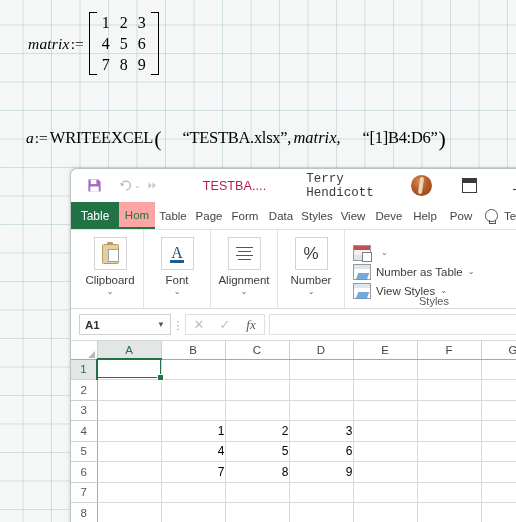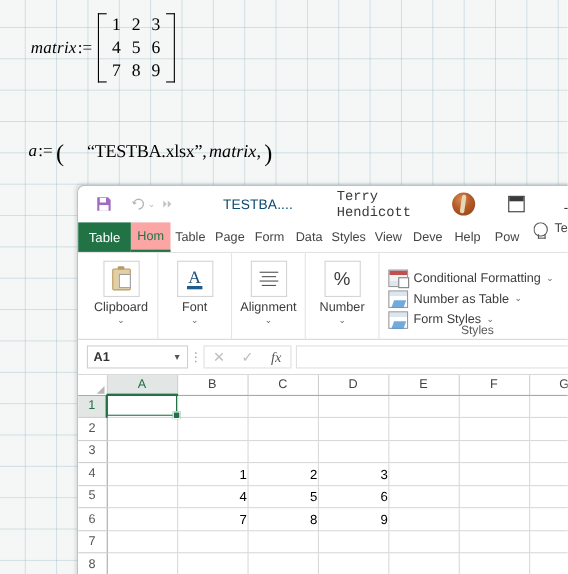--- a/index.html
+++ b/index.html
@@ -127,21 +127,21 @@
   #qat-save { margin-left: 12px; }
   #qat-undo, #qat-redo { color: #b6b6b6; }
   #qat-undo { margin-left: 9px; }
   .qat-chevron {
     font-size: 8px; color: #b6b6b6;
     margin-left: -3px;
   }
   #excel-doc-title {
     margin-left: 39px;
     font-size: 12.5px;
-    color: #0c4a6e;
+    color: #be185d;
     letter-spacing: 0.1px;
   }
   #excel-user-name {
     margin-left: 40px;
     font-size: 12.5px;
     color: #3a3a3a;
     font-family: Liberation Mono, monospace;
   }
   #excel-avatar {
     margin-left: 7px;
@@ -211,20 +211,21 @@
     white-space: nowrap;
     box-sizing: border-box;
   }
   .ribbon-tab.active {
     color: #217346;
     border-bottom: 2.5px solid #217346;
     background: #fca5a5;
   }
   #tell-me-group {
     display: flex;
+    align-items: center;
     margin-left: 6px;
     color: #444;
     overflow: hidden;
     white-space: nowrap;
   }
   #lightbulb-icon {
     width: 11px; height: 11px;
     border: 1.3px solid #555;
     border-radius: 50% 50% 45% 45%;
     position: relative;
@@ -576,25 +577,27 @@
           <span class="matrix-cell">9</span>
         </span>
       </span>
       <span class="bracket right"></span>
     </span>
   </div>
 
   <div class="math-expr" id="writeexcel-line">
     <span class="var-name">a</span>
     <span class="assign-op">:=</span>
+    <span class="fn-name">WRITEEXCEL</span>
     <span class="paren">(</span>
     <span class="str-arg">“TESTBA.xlsx”</span>
     <span class="comma">,</span>
     <span class="italic-arg">matrix</span>
     <span class="comma">,</span>
+    <span class="str-arg">“[1]B4:D6”</span>
     <span class="paren">)</span>
   </div>
 
 </div>
 
 <div id="excel-window">
 
   <div id="excel-titlebar">
     <div class="qat-icon" id="qat-save">
       <svg width="15" height="15" viewBox="0 0 16 16" aria-hidden="true">
@@ -676,31 +679,30 @@
       <div class="group-icon-box">
         <span class="icon-percent">%</span>
       </div>
       <span class="group-label">Number</span>
       <span class="group-chevron">⌄</span>
     </div>
 
     <div id="styles-group">
       <div class="style-item">
         <span class="style-icon icon-condfmt"></span>
-        <span>Conditional Formatting</span>
         <span class="style-caret">⌄</span>
       </div>
       <div class="style-item">
         <span class="style-icon icon-table"></span>
         <span>Number as Table</span>
         <span class="style-caret">⌄</span>
       </div>
       <div class="style-item">
         <span class="style-icon icon-table"></span>
-        <span>Form Styles</span>
+        <span>View Styles</span>
         <span class="style-caret">⌄</span>
       </div>
       <span id="styles-group-label">Styles</span>
     </div>
 
   </div>
 
   <div id="formula-bar-row">
     <div id="name-box">
       <span id="name-box-text">A1</span>

